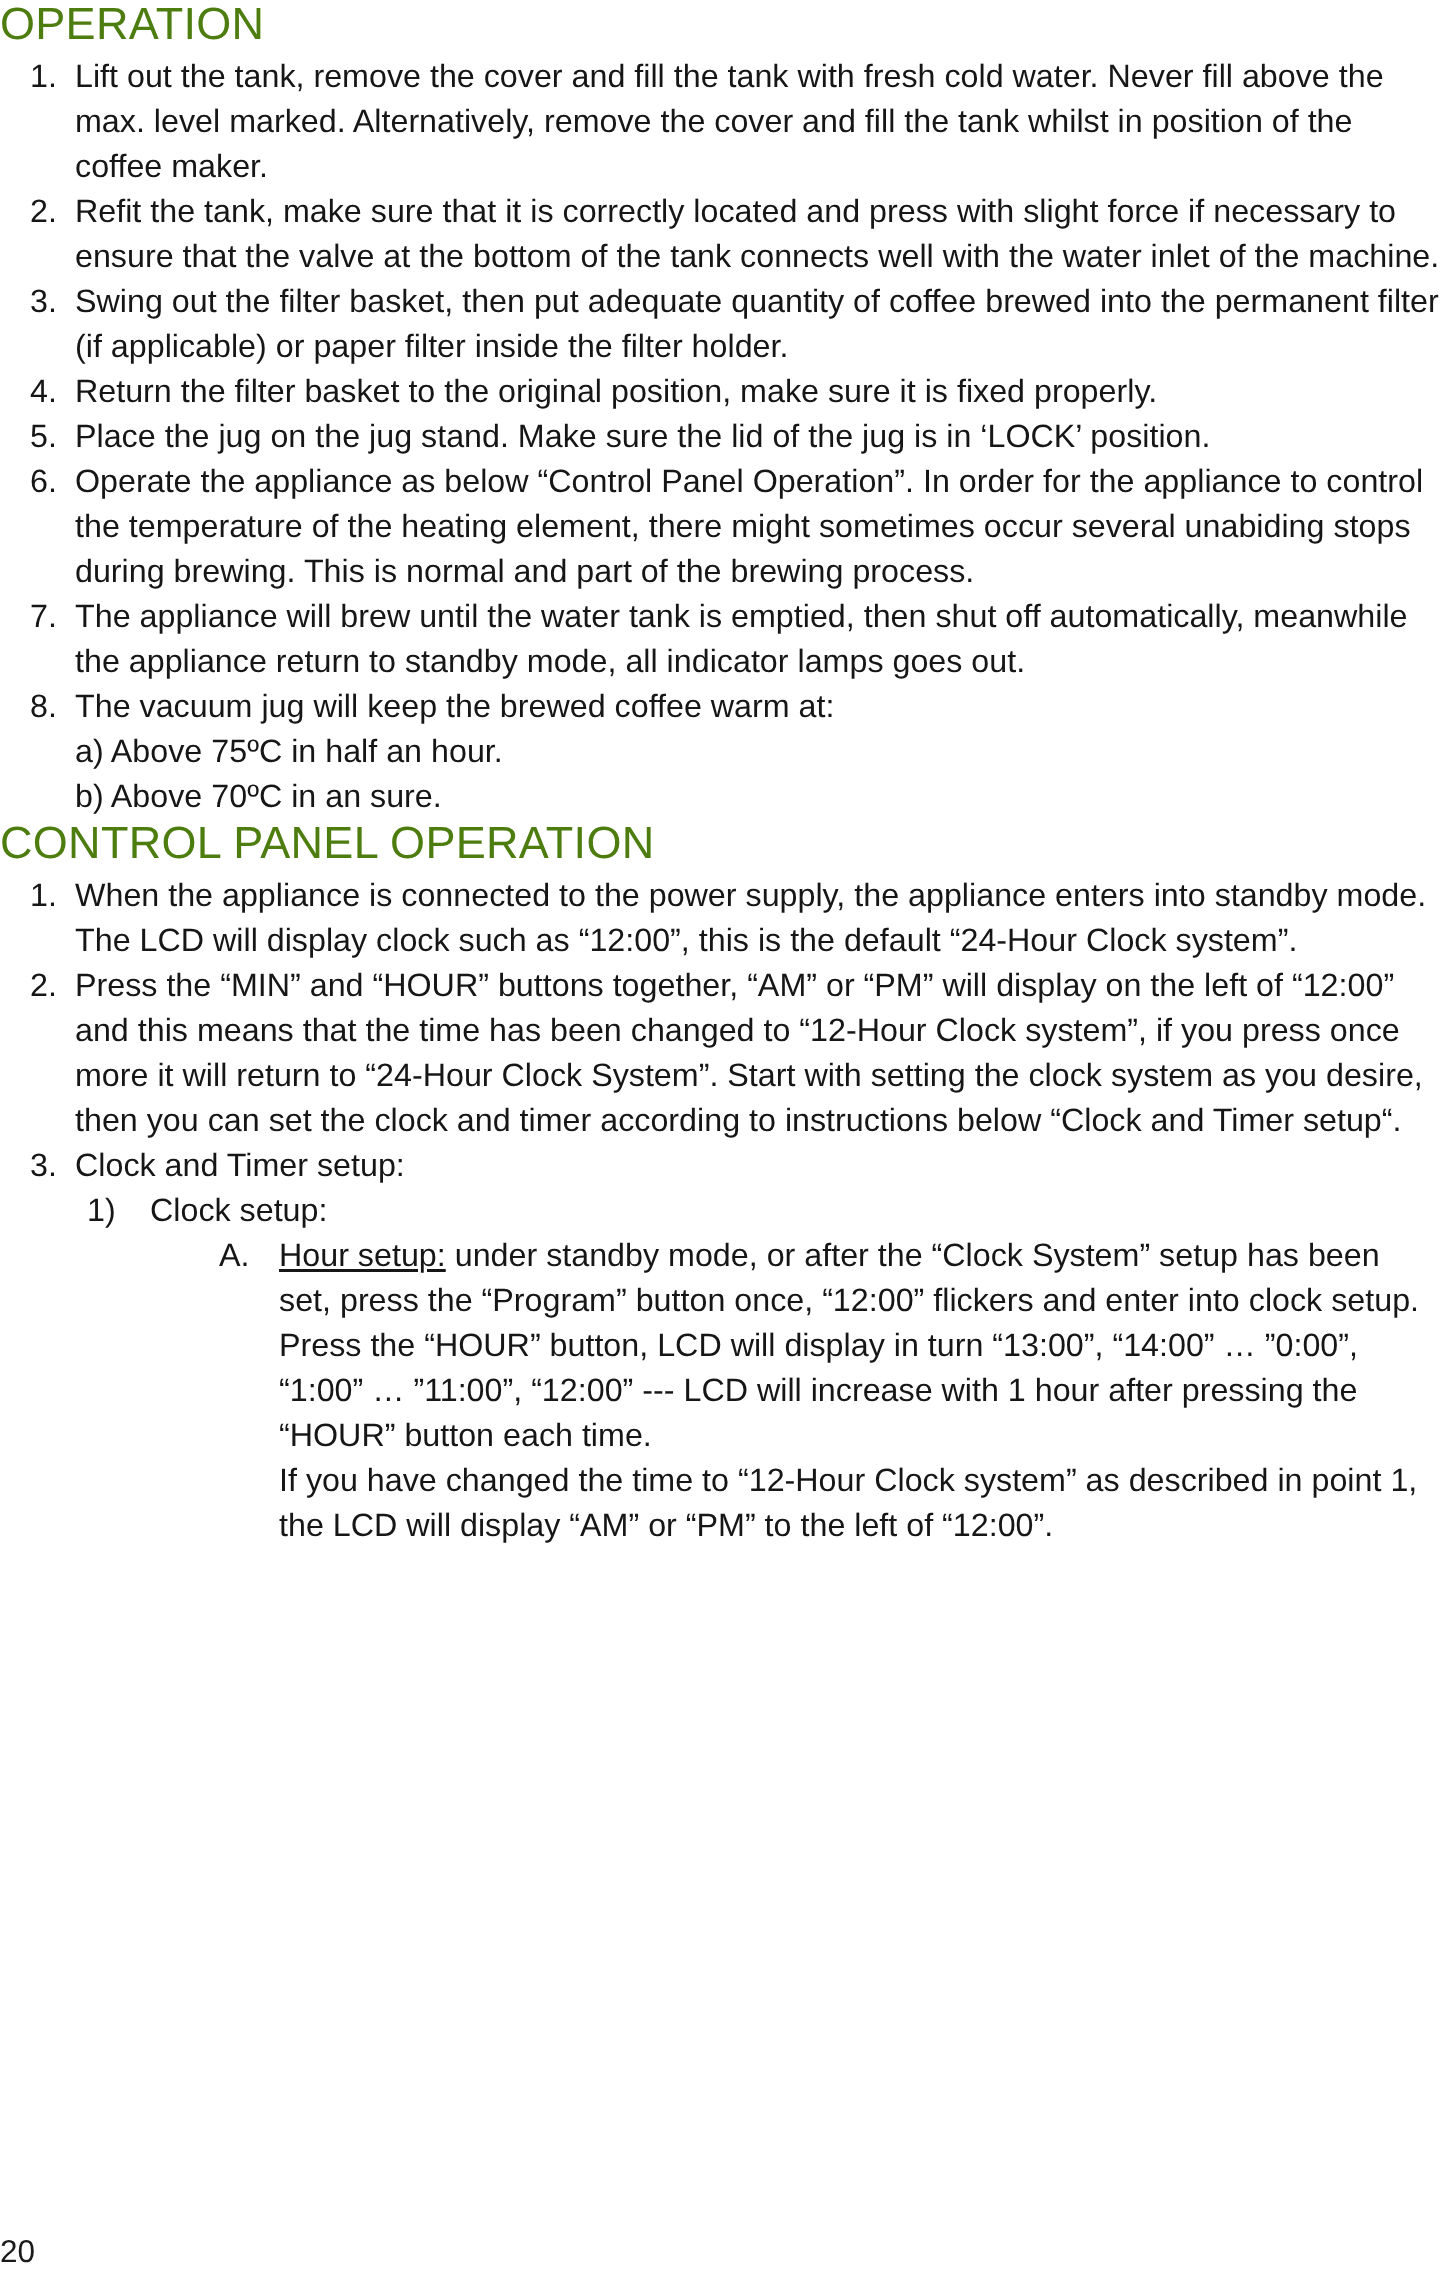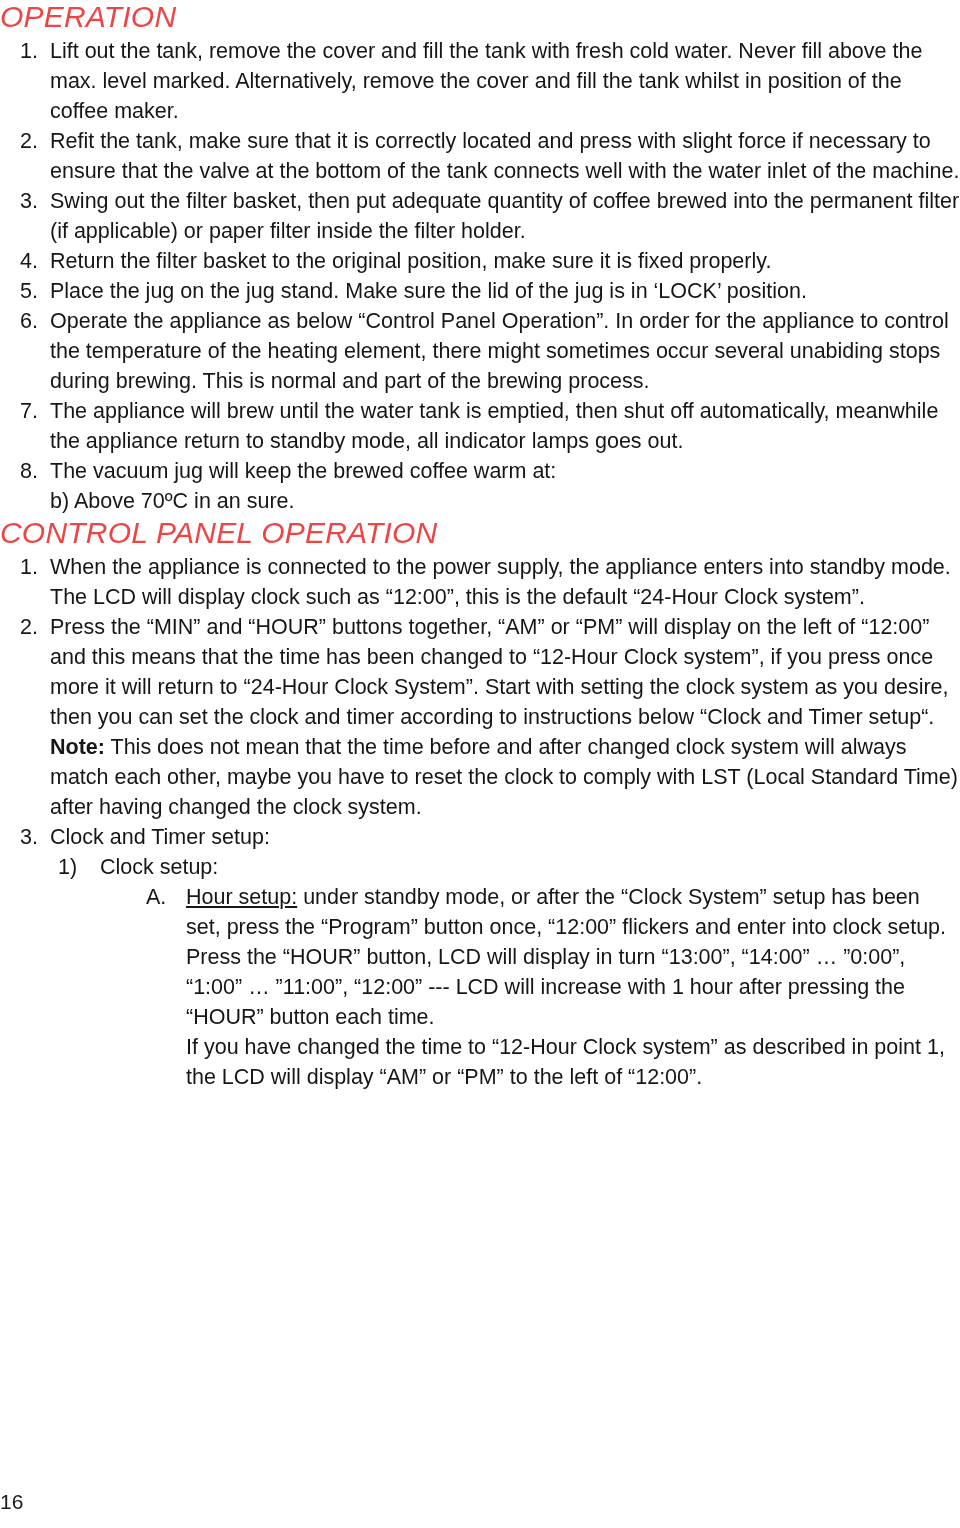--- a/index.html
+++ b/index.html
@@ -25,22 +25,21 @@
   }
 
   h1.section-heading {
     font-family: "Liberation Sans", sans-serif;
     font-weight: 400;
     font-size: 30px;
     line-height: 34px;
     letter-spacing: 0.2px;
     margin: 0;
     padding: 0;
-    color: #ef4444;
-    font-style: italic;
+    color: #4d7c0f;
   }
 
   .heading-operation { margin-top: 4px; }
   .heading-control   { margin-top: 36px; }
 
   ol.steps {
     list-style: none;
     margin: 2px 0 0 0;
     padding: 0;
   }
@@ -150,40 +149,38 @@
     </li>
 
     <li class="step">
       <span class="marker">7.</span>
       <span class="para">The appliance will brew until the water tank is emptied, then shut off automatically, meanwhile the appliance return to standby mode, all indicator lamps goes out.</span>
     </li>
 
     <li class="step">
       <span class="marker">8.</span>
       <span class="para">The vacuum jug will keep the brewed coffee warm at:</span>
+      <div class="para">a) Above 75ºC in half an hour.</div>
       <div class="para">b) Above 70ºC in an sure.</div>
     </li>
 
   </ol>
 
   <h1 class="section-heading heading-control">CONTROL PANEL OPERATION</h1>
 
   <ol class="steps">
 
     <li class="step">
       <span class="marker">1.</span>
       <span class="para">When the appliance is connected to the power supply, the appliance enters into standby mode. The LCD will display clock such as “12:00”, this is the default “24-Hour Clock system”.</span>
     </li>
 
     <li class="step">
       <span class="marker">2.</span>
       <span class="para">Press the “MIN” and “HOUR” buttons together, “AM” or “PM” will display on the left of “12:00” and this means that the time has been changed to “12-Hour Clock system”, if you press once more it will return to “24-Hour Clock System”. Start with setting the clock system as you desire, then you can set the clock and timer according to instructions below “Clock and Timer setup“.</span>
-      <div class="para">
-        <span class="note-label">Note:</span><span> This does not mean that the time before and after changed clock system will always match each other, maybe you have to reset the clock to comply with LST (Local Standard Time) after having changed the clock system.</span>
-      </div>
     </li>
 
     <li class="step">
       <span class="marker">3.</span>
       <span class="para">Clock and Timer setup:</span>
 
       <ol class="substeps">
         <li class="sub">
           <span class="marker">1)</span>
           <span class="para">Clock setup:</span>
@@ -194,15 +191,15 @@
               <span class="para"><span class="uline">Hour setup:</span><span> under standby mode, or after the “Clock System” setup has been set, press the “Program” button once, “12:00” flickers and enter into clock setup. Press the “HOUR” button, LCD will display in turn “13:00”, “14:00” … ”0:00”, “1:00” … ”11:00”, “12:00” --- LCD will increase with 1 hour after pressing the “HOUR” button each time.</span></span>
               <div class="para">If you have changed the time to “12-Hour Clock system” as described in point 1, the LCD will display “AM” or “PM” to the left of “12:00”.</div>
             </li>
           </ol>
         </li>
       </ol>
     </li>
 
   </ol>
 
-  <div class="page-number">16</div>
+  <div class="page-number">20</div>
 
 </div>
 
 </body></html>

